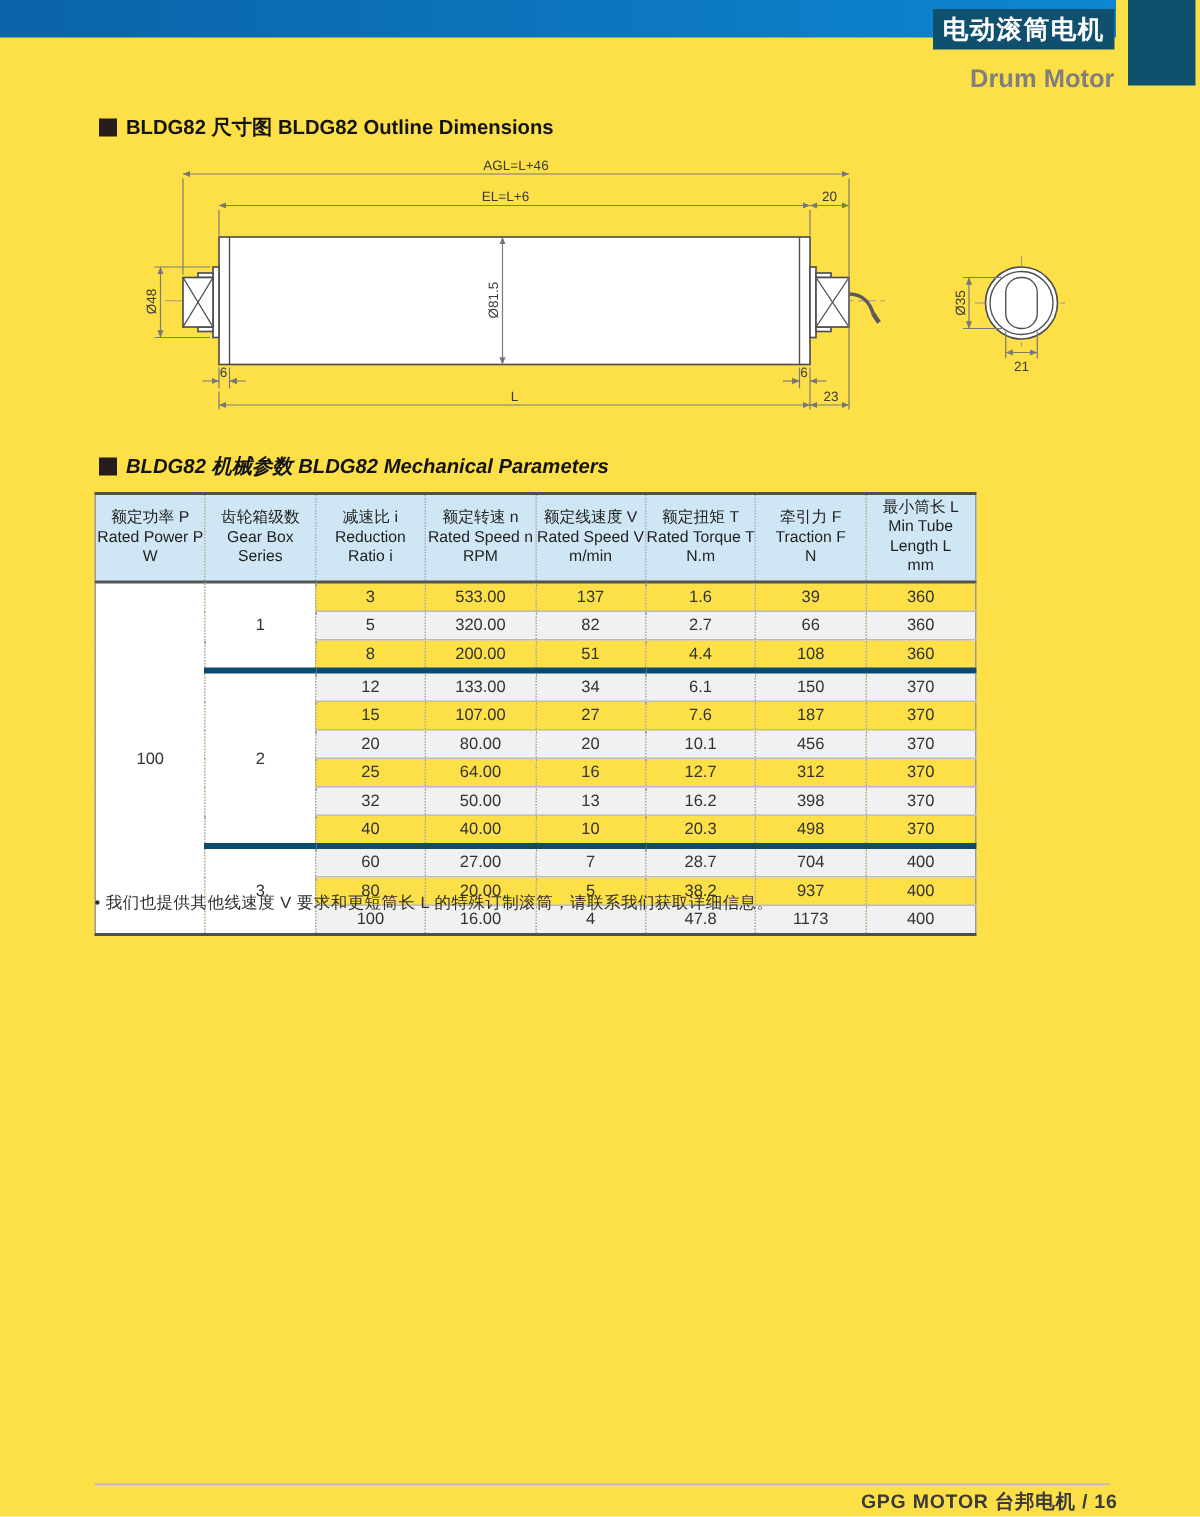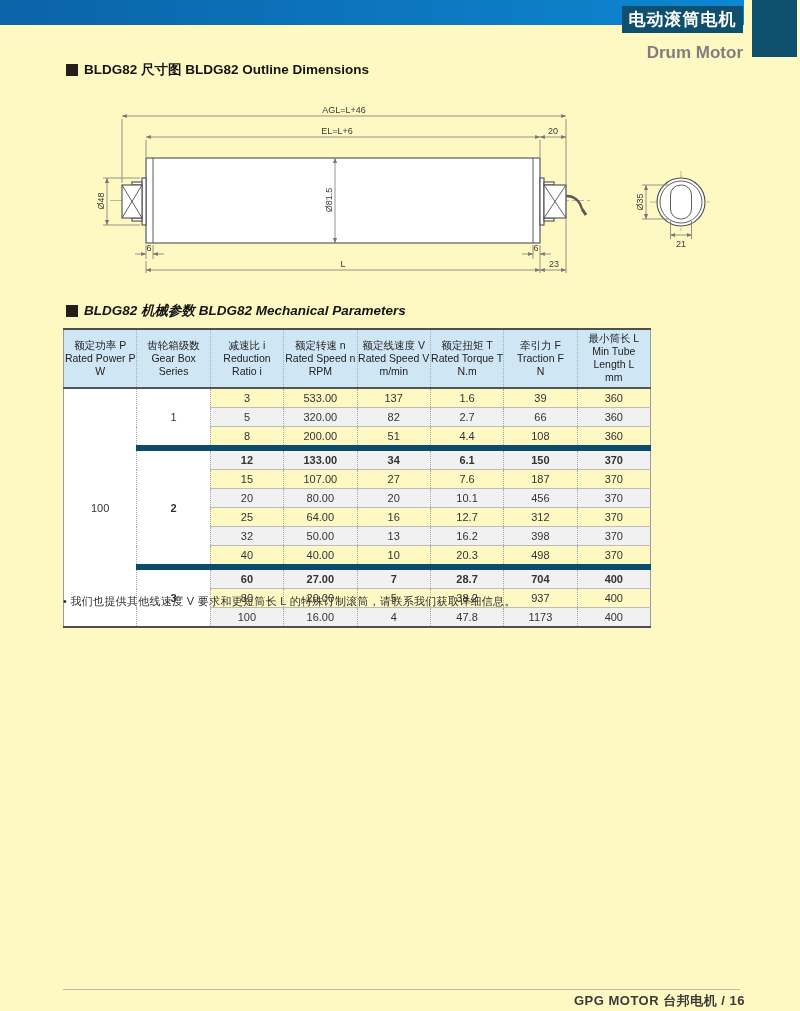--- a/index.html
+++ b/index.html
@@ -1,33 +1,33 @@
 <!DOCTYPE html>
 <html><head>
 <meta charset="utf-8">
 <style>
   html,body{margin:0;padding:0;background:#ffffff;}
-  .page{position:relative;width:800px;height:1011px;background:#fef9c3;overflow:hidden;
+  .page{position:relative;width:800px;height:1011px;background:#fde047;overflow:hidden;
         font-family:"Liberation Sans",sans-serif;}
 
   
   .band{position:absolute;left:0;top:8;width:744px;height:25px;
         background:linear-gradient(90deg,#0b63a8 0%,#0d87d2 100%);}
   .title-box{position:absolute;left:622px;top:6px;width:121px;height:27px;
         background:#10506f;display:flex;align-items:center;justify-content:center;}
   .title-box span{color:#ffffff;font-size:17px;font-weight:bold;letter-spacing:1px;white-space:nowrap;}
   .corner-square{position:absolute;left:752px;top:0;width:45px;height:57px;background:#10506f;}
   .subtitle{position:absolute;right:57px;top:43px;font-size:17px;font-weight:bold;color:#7f7f7f;margin-left:16px;}
 
   
   .section-title{position:absolute;left:66px;display:flex;align-items:center;
         font-size:13.5px;font-weight:bold;color:#141414;white-space:nowrap;}
   .section-title .bullet{display:inline-block;width:12px;height:12px;background:#241d19;
         margin-right:6px;flex:0 0 auto;}
-  .s1{top:61px;} .s2{top:302px;font-style:italic;}
+  .s1{top:76px;} .s2{top:302px;font-style:italic;}
 
   
   .drawing{position:absolute;left:85px;top:103px;}
   .drawing text{font-family:"Liberation Sans",sans-serif;font-size:9px;fill:#3a3a3a;}
   .dimline{stroke:#7a7a7a;stroke-width:0.8;fill:none;}
   .part{stroke:#4d4d4d;stroke-width:1.1;fill:#ffffff;}
   .thinpart{stroke:#4d4d4d;stroke-width:0.9;fill:none;}
   .axis{stroke:#999999;stroke-width:0.7;stroke-dasharray:12 3 3 3;}
 
   
@@ -37,21 +37,21 @@
         font-size:11px;color:#333333;}
   table.params th{background:#cfe6f4;border-bottom:2px solid #555555;border-left:1px dotted #9fb0bc;
         font-weight:normal;font-size:10.5px;line-height:13px;white-space:pre-line;
         padding:2px 0 3px;color:#222222;text-align:center;vertical-align:middle;}
   table.params th:first-child{border-left:none;}
   table.params td{border-left:1px dotted #a8a8a8;text-align:center;height:18px;padding:0;
         vertical-align:middle;}
   .power-cell{border-left:none !important;background:#ffffff;}
   .series-cell{background:#ffffff;}
   .rowline{border-top:1px solid #bcbcbc;}
-  .group-start{border-top:6px solid #0c4a6e;font-weight:bold;}
+  .group-start{border-top:4px solid #0c4a6e;}
   tr.shaded .data-cell{background:#f1f1f1;}
 
   
   .note{position:absolute;left:63px;top:594px;font-size:11px;color:#2e2e2e;letter-spacing:0.3px;text-align:center;}
   .footer-line{position:absolute;left:63px;top:989px;width:677px;height:1px;background:#b8b8b8;}
   .footer-text{position:absolute;right:55px;top:992px;font-size:13px;font-weight:bold;color:#3a3a3a;
         letter-spacing:0.5px;margin-left:29px;}
 </style>
 </head>
 <body>

